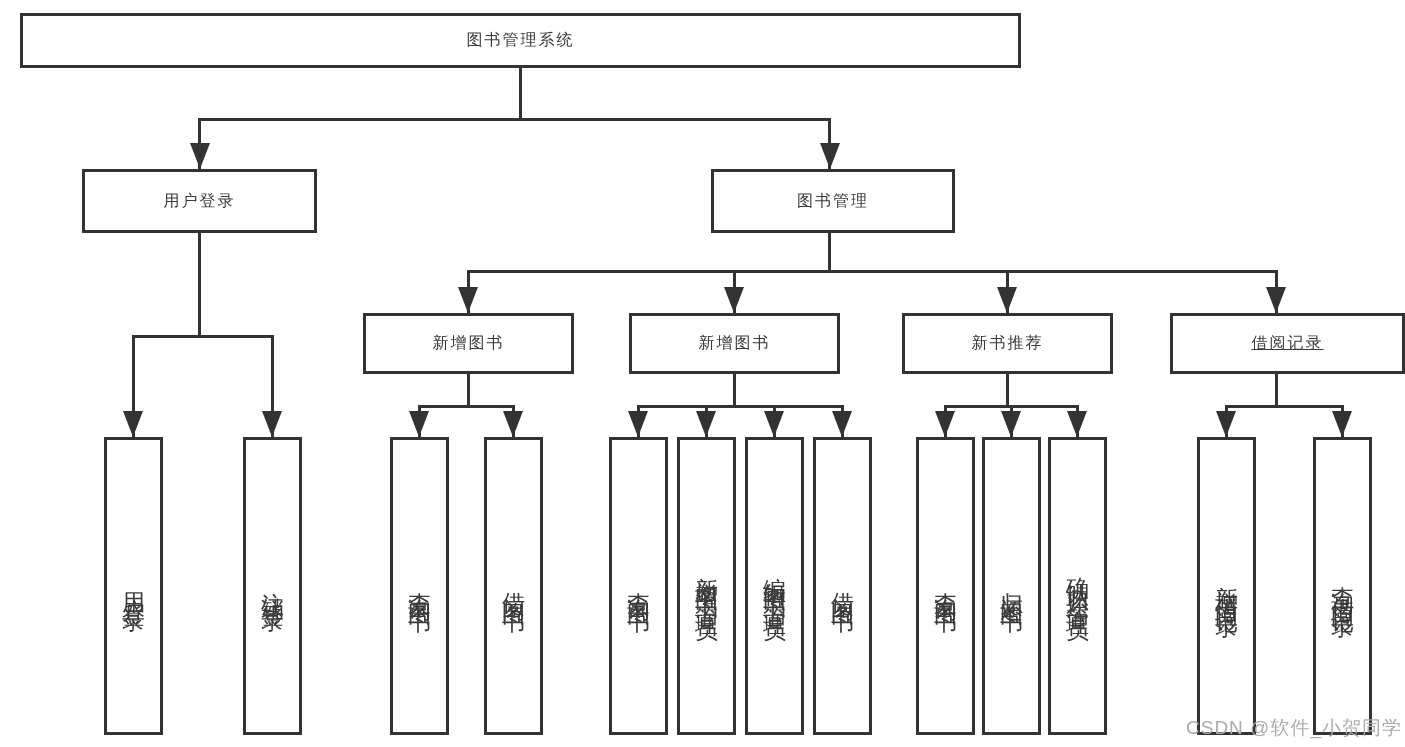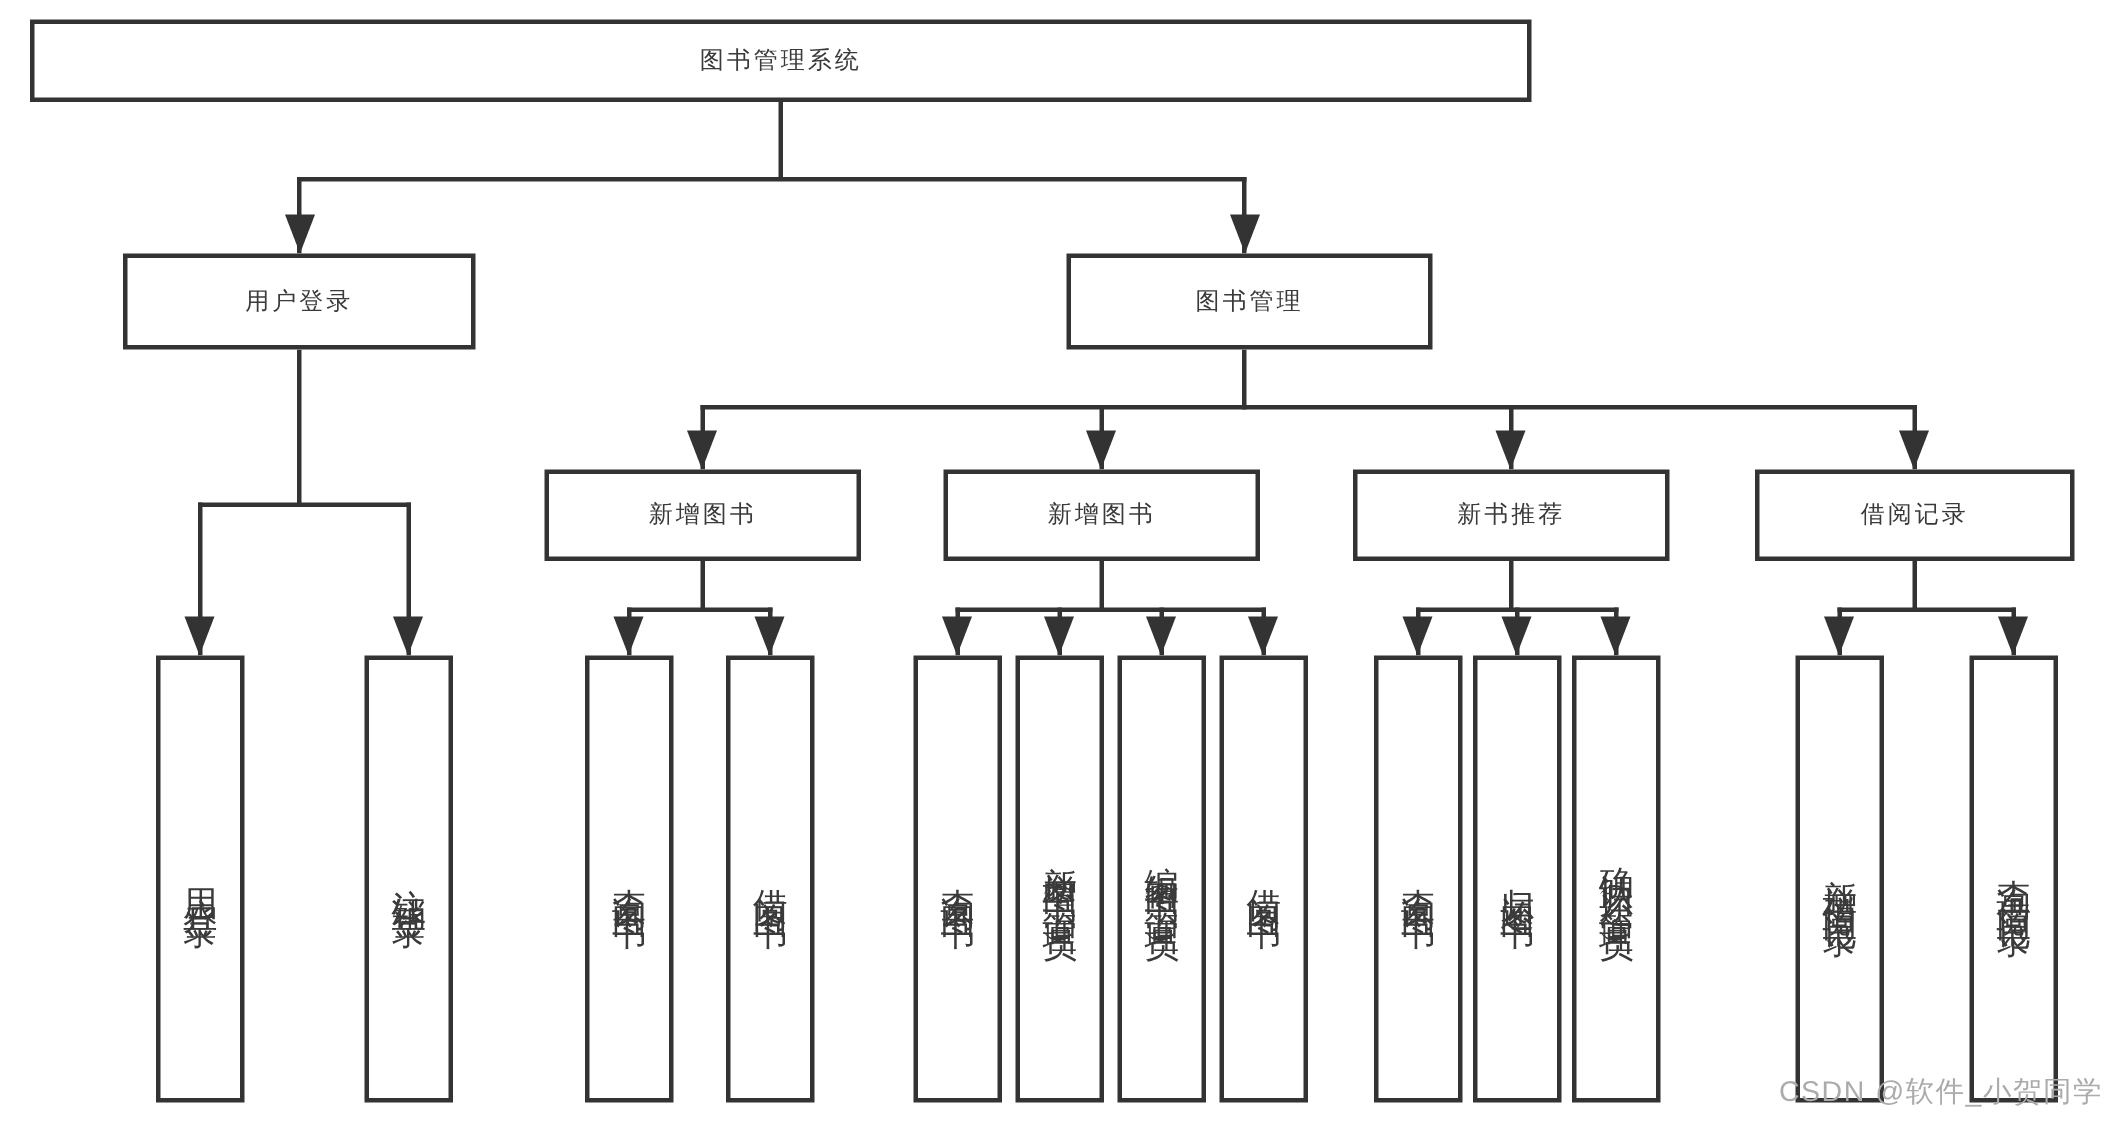--- a/index.html
+++ b/index.html
@@ -118,21 +118,21 @@
 
   <div class="node h-node" style="left:363px;top:313px;width:211px;height:61px;">
     <span>新增图书</span>
   </div>
   <div class="node h-node" style="left:629px;top:313px;width:211px;height:61px;">
     <span>新增图书</span>
   </div>
   <div class="node h-node" style="left:902px;top:313px;width:211px;height:61px;">
     <span>新书推荐</span>
   </div>
-  <div class="node h-node" style="left:1170px;top:313px;width:213px;height:61px;">
+  <div class="node h-node" style="left:1170px;top:313px;width:235px;height:61px;text-decoration:underline;">
     <span>借阅记录</span>
   </div>
 
   <div class="node v-node" style="left:104px;top:437px;width:59px;height:298px;">
     <span>用户登录</span>
   </div>
   <div class="node v-node" style="left:243px;top:437px;width:59px;height:298px;">
     <span>注销登录</span>
   </div>
 

